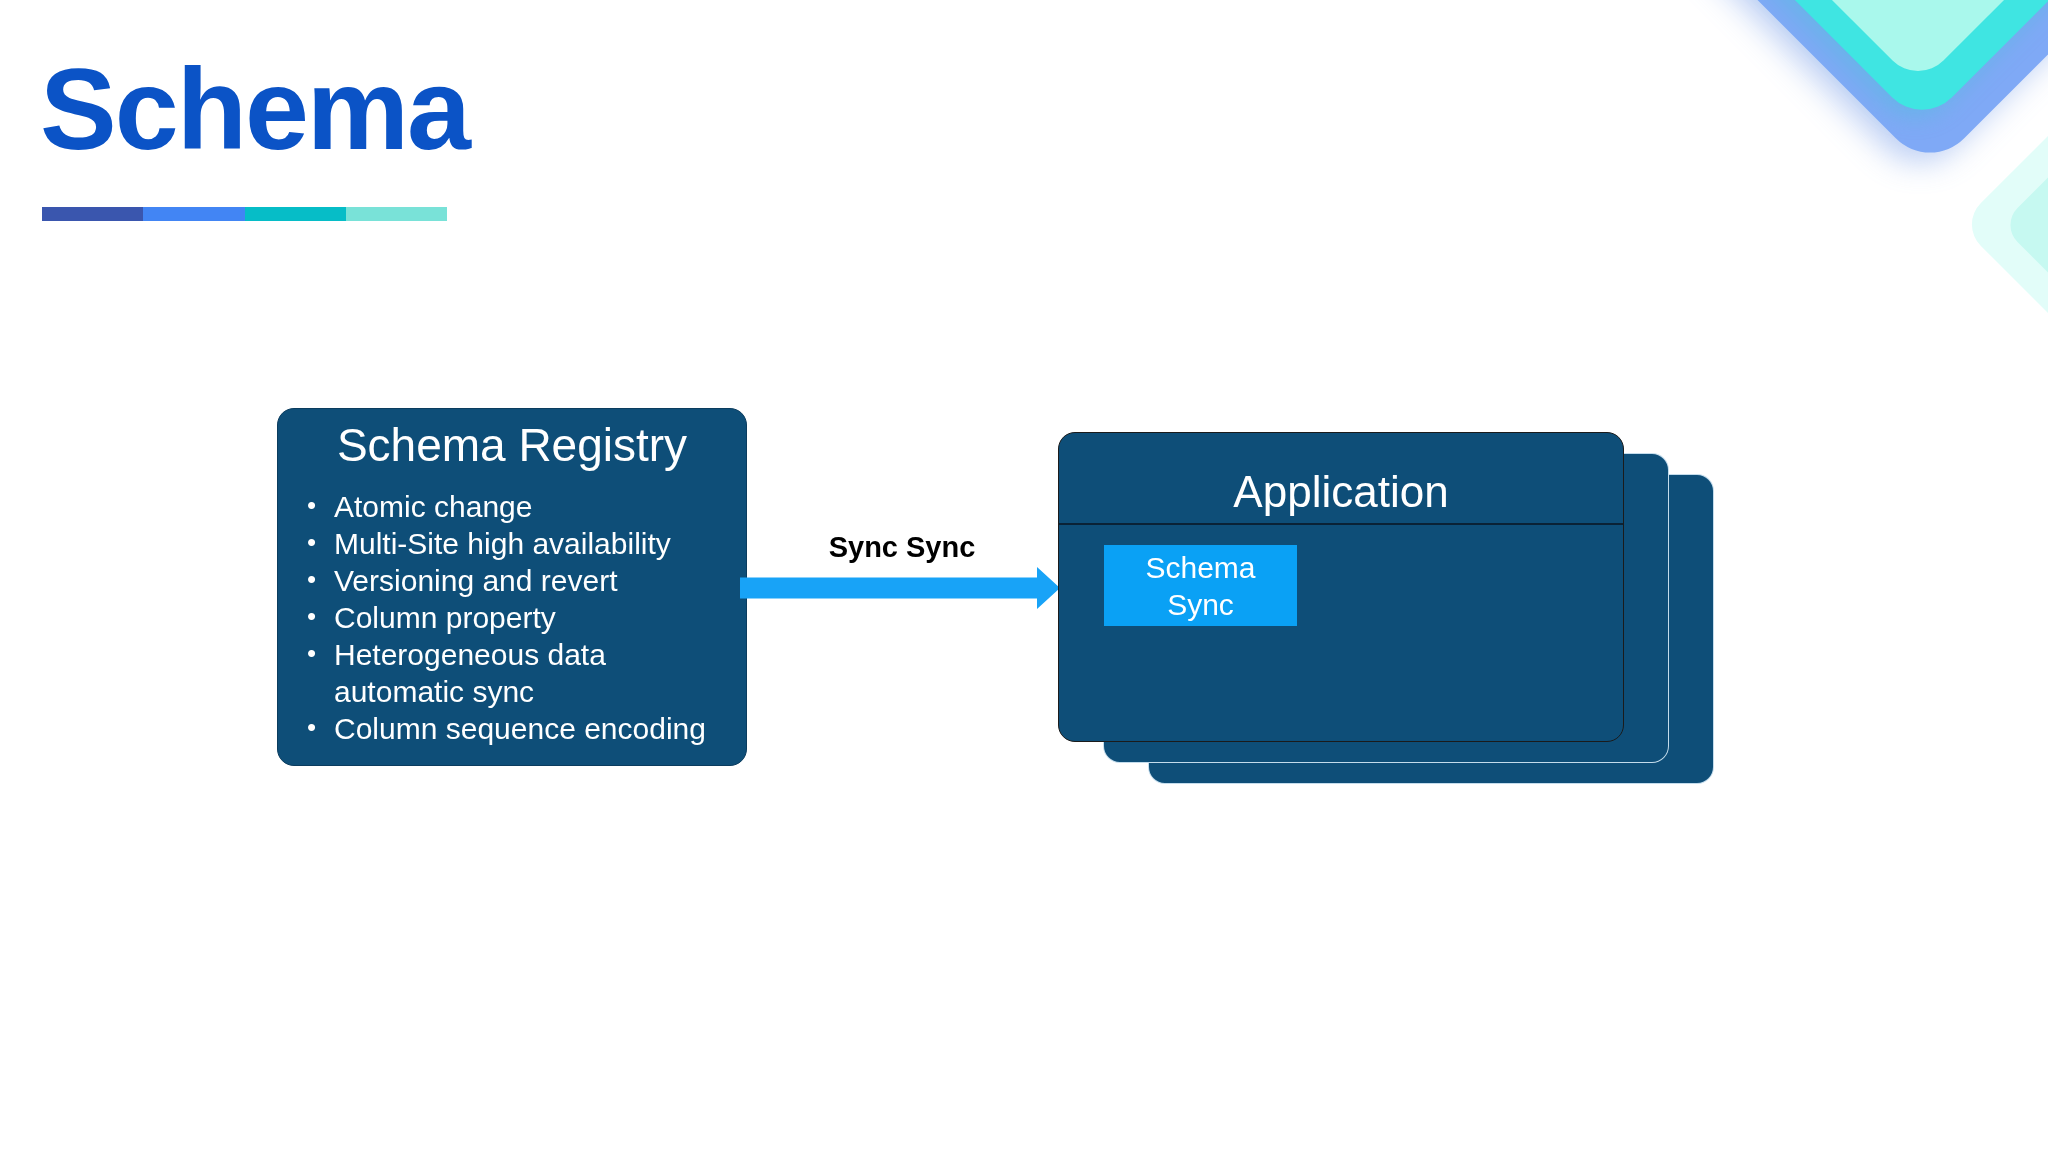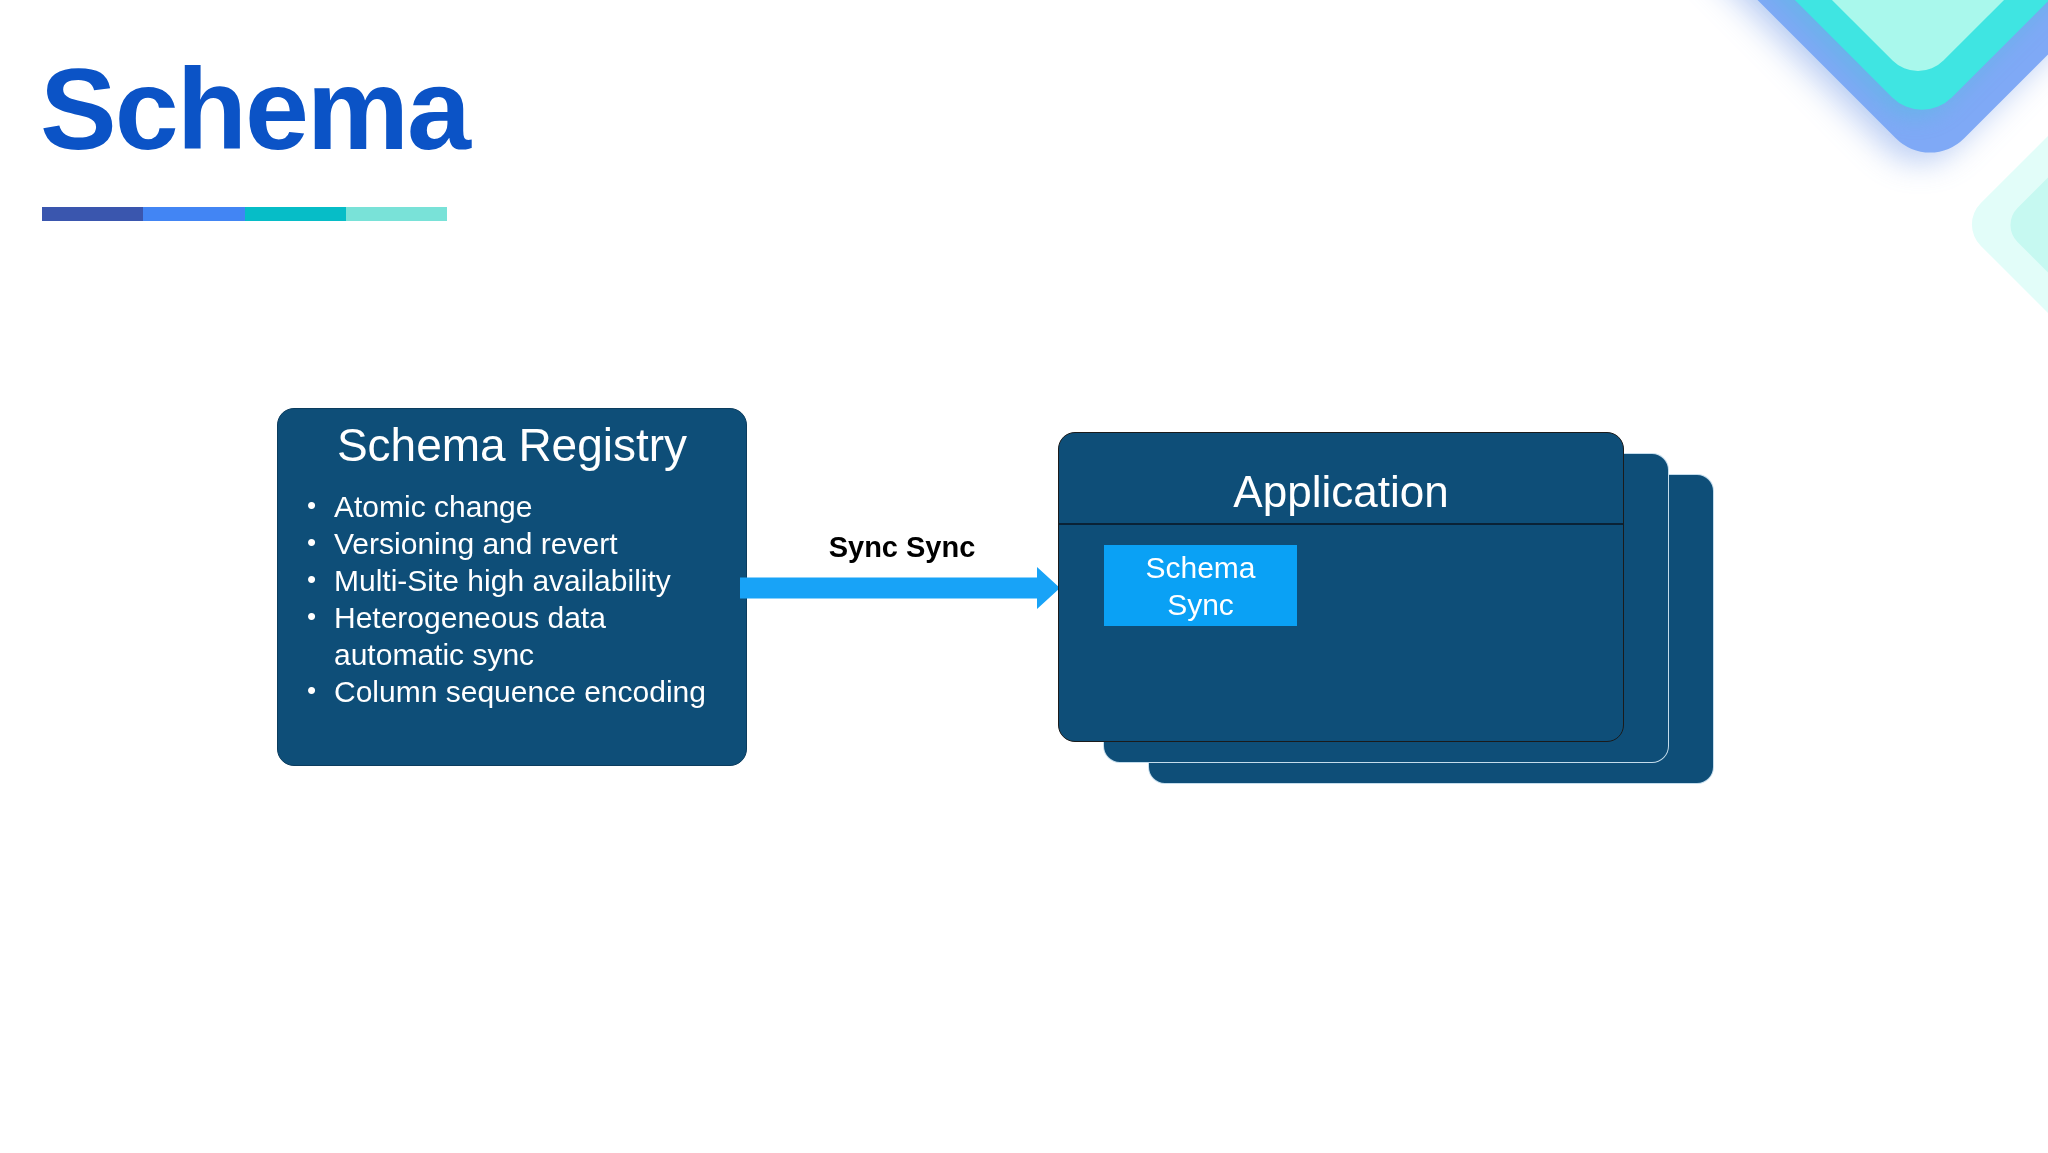--- a/index.html
+++ b/index.html
@@ -96,22 +96,23 @@
     <div class="bar-seg" style="background: rgb(58, 86, 174);"></div>
     <div class="bar-seg" style="background: rgb(66, 133, 244);"></div>
     <div class="bar-seg" style="background: rgb(6, 189, 199);"></div>
     <div class="bar-seg" style="background: rgb(121, 226, 216);"></div>
   </div>
 
 <div class="dbox registry">
   <div class="registry-title">Schema Registry</div>
   <ul>
       <li>Atomic change</li>
+      <li>Multi-Site high availability</li>
       <li>Versioning and revert</li>
-      <li>Multi-Site high availability</li>
+      <li>Column property</li>
       <li>Heterogeneous data automatic sync</li>
       <li>Column sequence encoding</li>
     </ul>
 </div>
 
 <svg class="arrow-svg" width="328" height="52" viewBox="0 0 328 52">
   <polygon points="3,15.5 300,15.5 300,5 323,26 300,47 300,36.5 3,36.5" fill="var(--arrow)"></polygon>
 </svg>
 <div class="arrow-label">Sync Sync</div>
 

